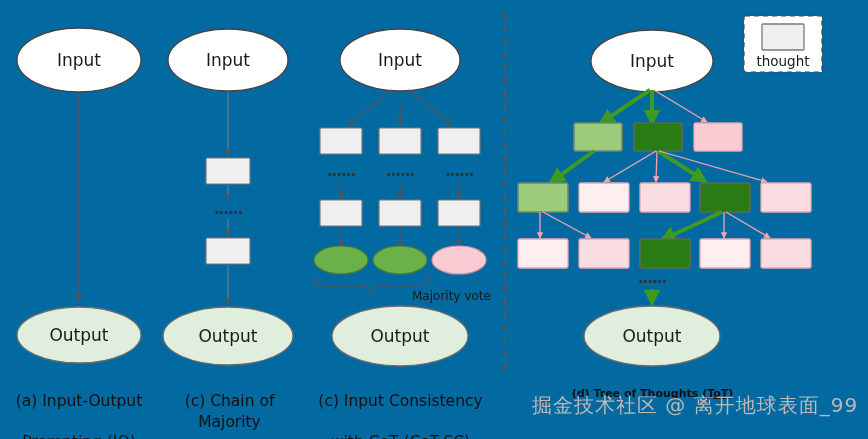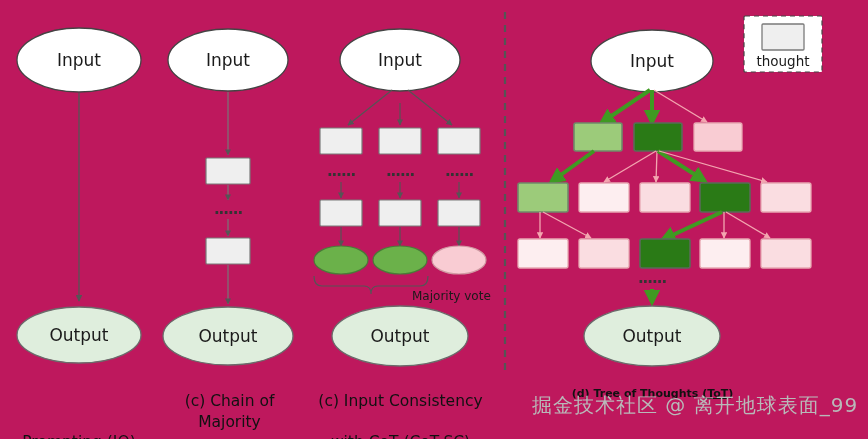--- a/index.html
+++ b/index.html
@@ -7,21 +7,21 @@
     padding: 0;
     background: #ffffff;
   }
   body {
     font-family: "DejaVu Sans", "Liberation Sans", sans-serif;
   }
   #root {
     position: relative;
     width: 868px;
     height: 439px;
-    background: #be185d;
+    background: #0369a1;
     overflow: hidden;
   }
   svg.layer {
     position: absolute;
     left: 0;
     top: 0;
     width: 868px;
     height: 439px;
   }
   .node-text {
@@ -211,21 +211,21 @@
 
       <text class="dots" x="652" y="283">......</text>
       <line x1="652" y1="289" x2="652" y2="303" stroke="#3f9a22" stroke-width="4" marker-end="url(#arrGreen)"></line>
 
       <ellipse cx="652" cy="336" rx="68" ry="30" fill="#dfeedd" stroke="#6b6b6b" stroke-width="1.3"></ellipse>
       <text class="node-text" x="652" y="337">Output</text>
     </g>
   </svg>
 
   <div class="caption" style="left:0px; top:371px; width:158px;">
-    <br>
+    <span>(a) Input-Output</span><br>
     <span>Prompting (</span><u>IO</u><span>)</span>
   </div>
 
   <div class="caption" style="left:152px; top:371px; width:155px;">
     <span>(c) Chain of Majority</span><br>
     
   </div>
 
   <div class="caption" style="left:318px; top:371px; width:165px;">
     <span>(c) Input Consistency</span><br>

